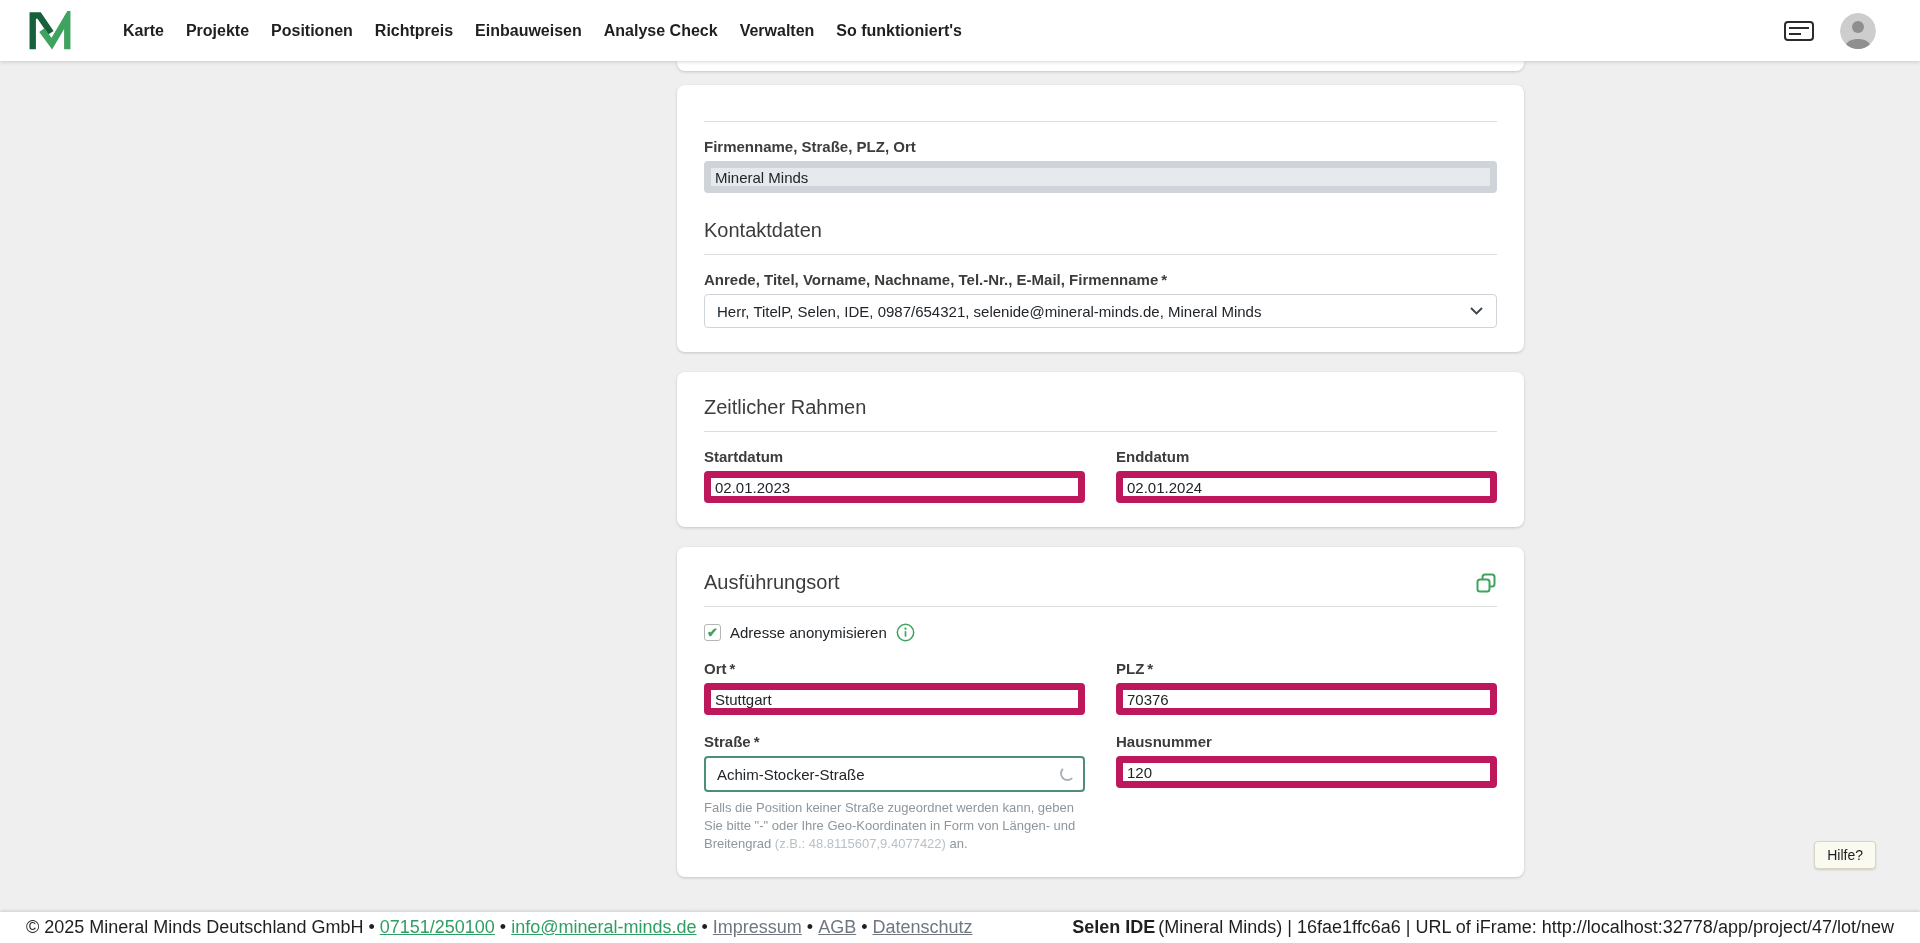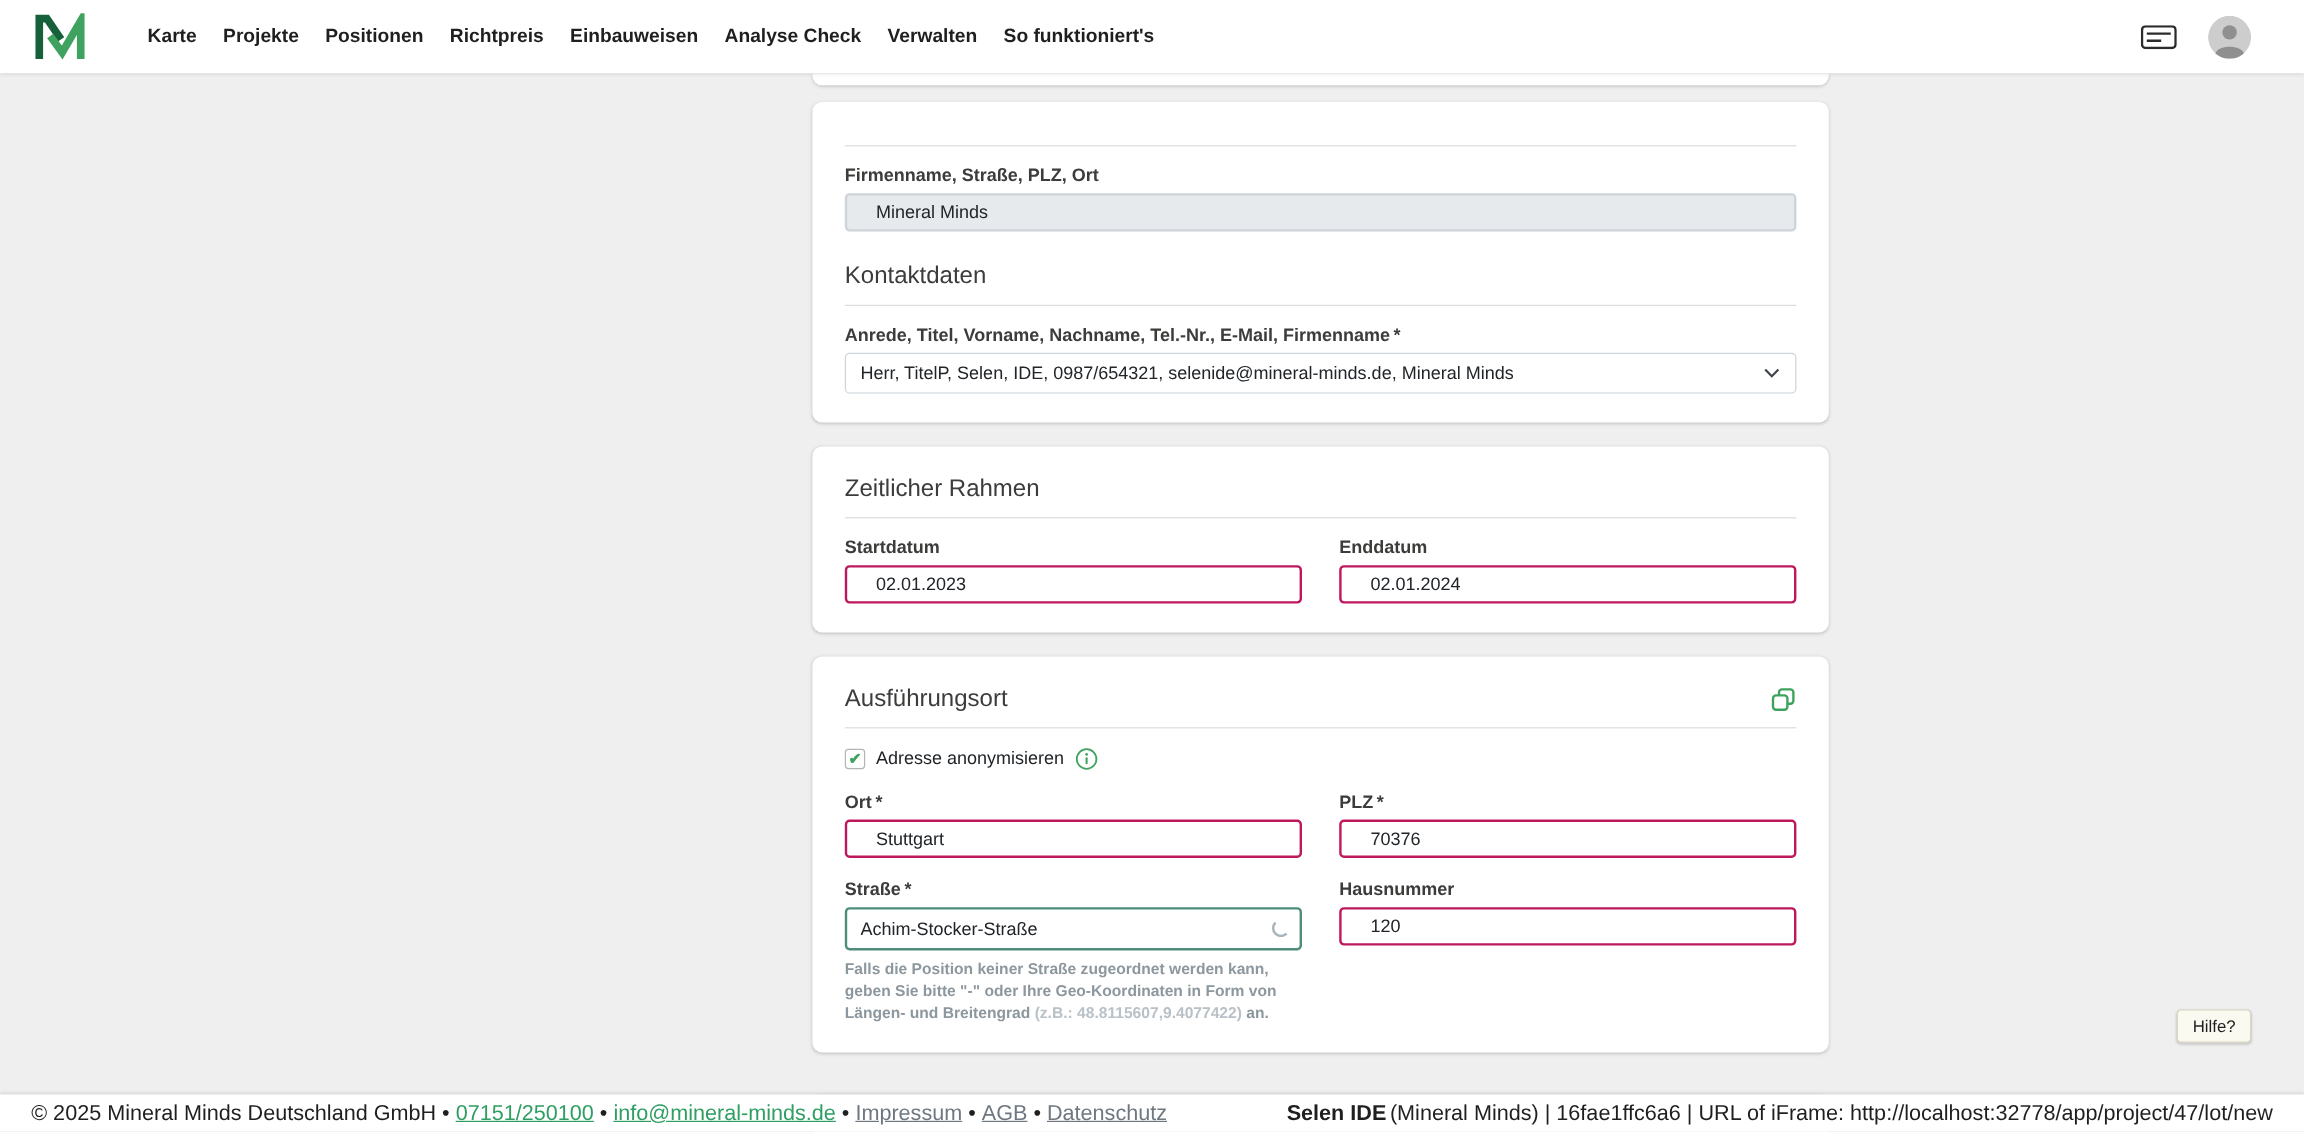--- a/index.html
+++ b/index.html
@@ -37,23 +37,23 @@
   .sliver-bottom { height:46px; padding:0; border-radius:8px 8px 0 0; margin-top:36px; margin-bottom:0; }
 
   .card-title { font-size:20px; font-weight:400; color:#3c3c3b; margin:0; }
   .rule { border:0; border-top:1px solid #ddd; margin:12px 0 16px; }
   .mt-section { margin-top:26px; }
 
   .form-label { display:block; font-size:15px; font-weight:700; color:#3c3c3b; margin-bottom:6px; }
   .req { margin-left:3px; }
 
   .form-control {
-    display:block; width:100%; height:32px; padding:0 24px;
+    display:block; width:100%; height:32px; padding:0 4px;
     font-size:15px; color:#212529; font-family:inherit;
-    background:#fff; border:2px solid #be185d; border-radius:4px;
+    background:#fff; border:7px solid #be185d; border-radius:4px;
   }
   .form-control.disabled { background:#e7eaec; border-color:#ced4da; }
   .form-control.focused { border:2px solid #4e8d7c; padding:16px 11px; outline:none; }
 
   .form-select {
     position:relative; height:34px; width:100%;
     border:1px solid #ced4da; border-radius:4px; background:#fff;
     display:flex; align-items:center; padding:0 36px 0 12px;
     font-size:15px; color:#212529; cursor:pointer;
   }
@@ -75,21 +75,21 @@
 
   .input-wrap { position:relative; }
   .spinner {
     position:absolute; right:10px; top:50%; margin-top:-8px;
     width:15px; height:15px; border-radius:50%;
     border:2px solid #a7b3ba; border-top-color:transparent; border-right-color:transparent;
     animation:spin 1.1s linear infinite;
   }
   @keyframes spin { to { transform:rotate(360deg); } }
 
-  .hint { margin-top:7px; font-size:13px; line-height:1.38; color:#8d979e; max-width:378px;font-weight:bold; }
+  .hint { margin-top:7px; font-size:13px; line-height:1.38; color:#8d979e; max-width:378px; }
   .hint .ex { color:#b9c1c7; }
 
   
   .help-btn {
     position:absolute; right:44px; bottom:74px; z-index:25;
     background:#fbfaf0; border:1px solid #d9d6c4; border-radius:4px;
     padding:5px 12px; font-size:14px; color:#1f1f1f; font-family:inherit;
     box-shadow:0 1px 2px rgba(0,0,0,.15); cursor:pointer;
   }
 

